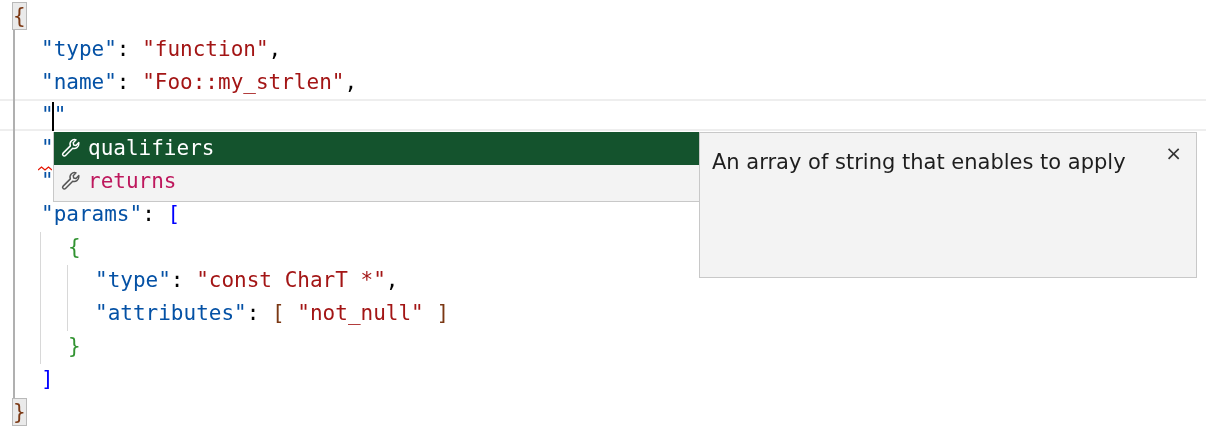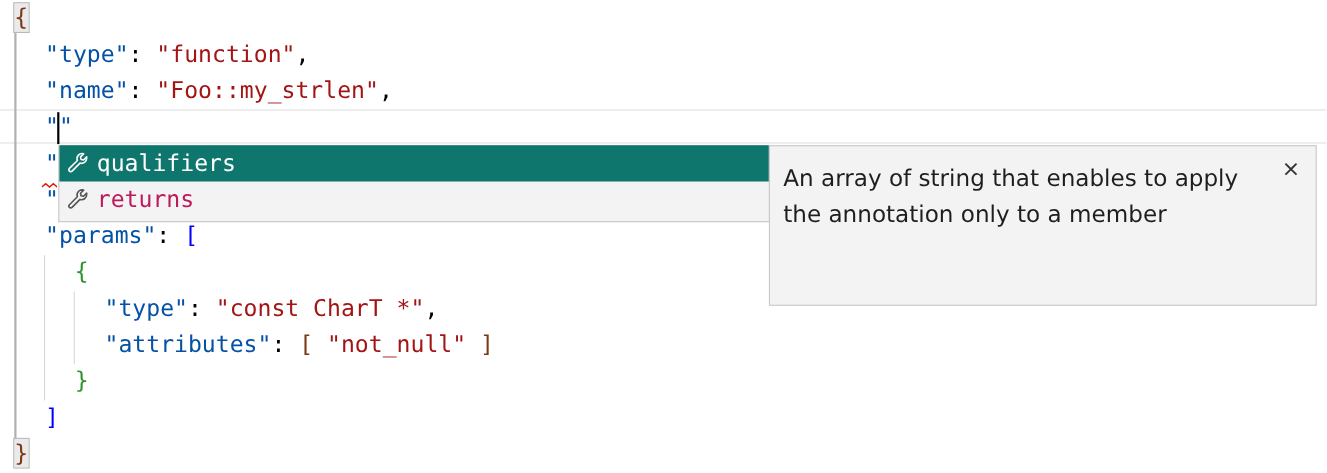--- a/index.html
+++ b/index.html
@@ -38,21 +38,21 @@
   
   .suggest {
     position: absolute; left: 53px; top: 132px; width: 645px; height: 69px;
     background: #f3f3f3; border: 1px solid #c8c8c8; border-top: none;
     font-family: "DejaVu Sans Mono", monospace; font-size: 21px;
   }
   .suggest-item {
     height: 33px; line-height: 33px; display: flex; align-items: center;
     color: #be185d; cursor: pointer;
   }
-  .suggest-item.selected { background: #0f766e; color: #fff; }
+  .suggest-item.selected { background: #14532d; color: #fff; }
   .suggest-item .icon { width: 34px; height: 33px; display: flex; align-items: center; justify-content: center; }
   .suggest-item .label { padding-left: 0px; }
 
   
   .details {
     position: absolute; left: 699px; top: 132px; width: 496px; height: 144px;
     background: #f3f3f3; border: 1px solid #c8c8c8;
     font-family: "DejaVu Sans", "Liberation Sans", sans-serif; font-size: 21px;
     color: #1e1e1e;
   }
@@ -113,17 +113,17 @@
           <path d="M20.5 6.5a5 5 0 0 1-6.6 4.7L6 19.1a1.8 1.8 0 0 1-2.6-2.6l7.9-7.9A5 5 0 0 1 17.5 2l-3.1 3.1.5 2.5 2.5.5 3.1-3.1z" fill="none" stroke="#555555" stroke-width="1.6" stroke-linejoin="round"></path>
         </svg>
     </span>
     <span class="label">returns</span>
   </div>
 </div>
 
 <div class="details">
   <p class="doc">
     <span>An array of string that enables to apply</span><br>
-    <span>the annotation only to a member</span><br>
+    <br>
     <br>
   </p>
   <span class="close">×</span>
 </div>
 
 </body></html>

